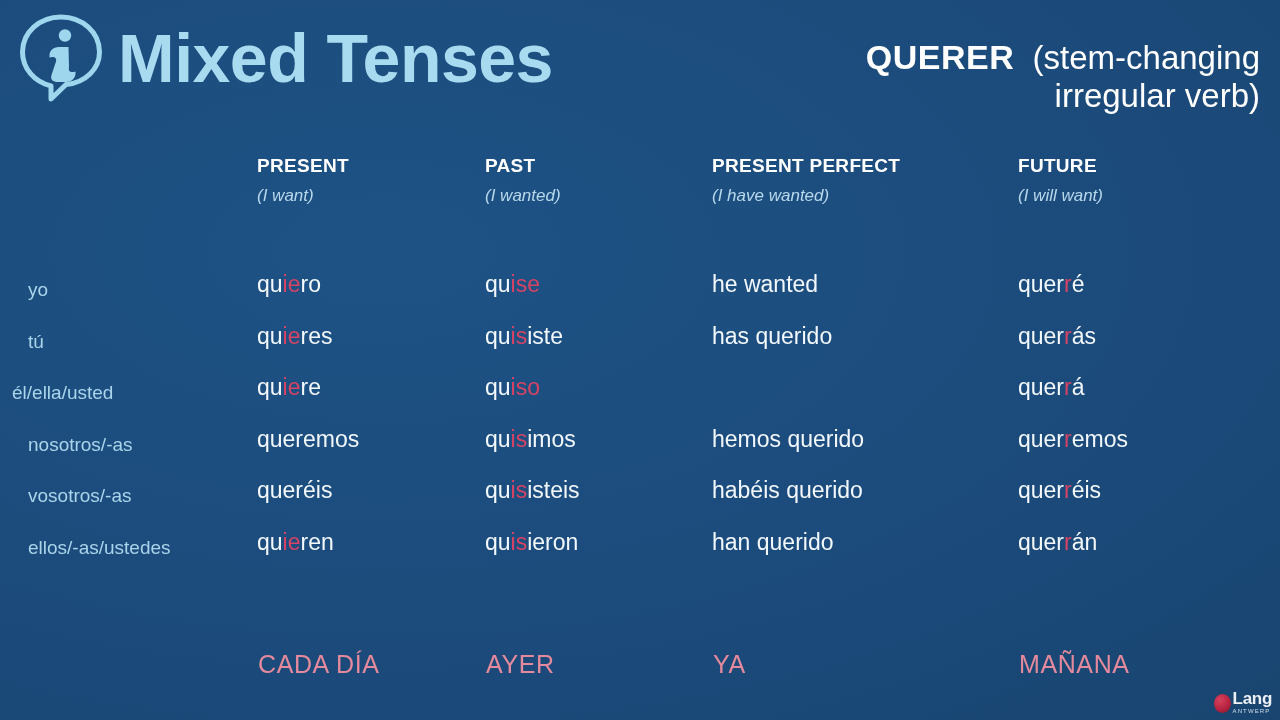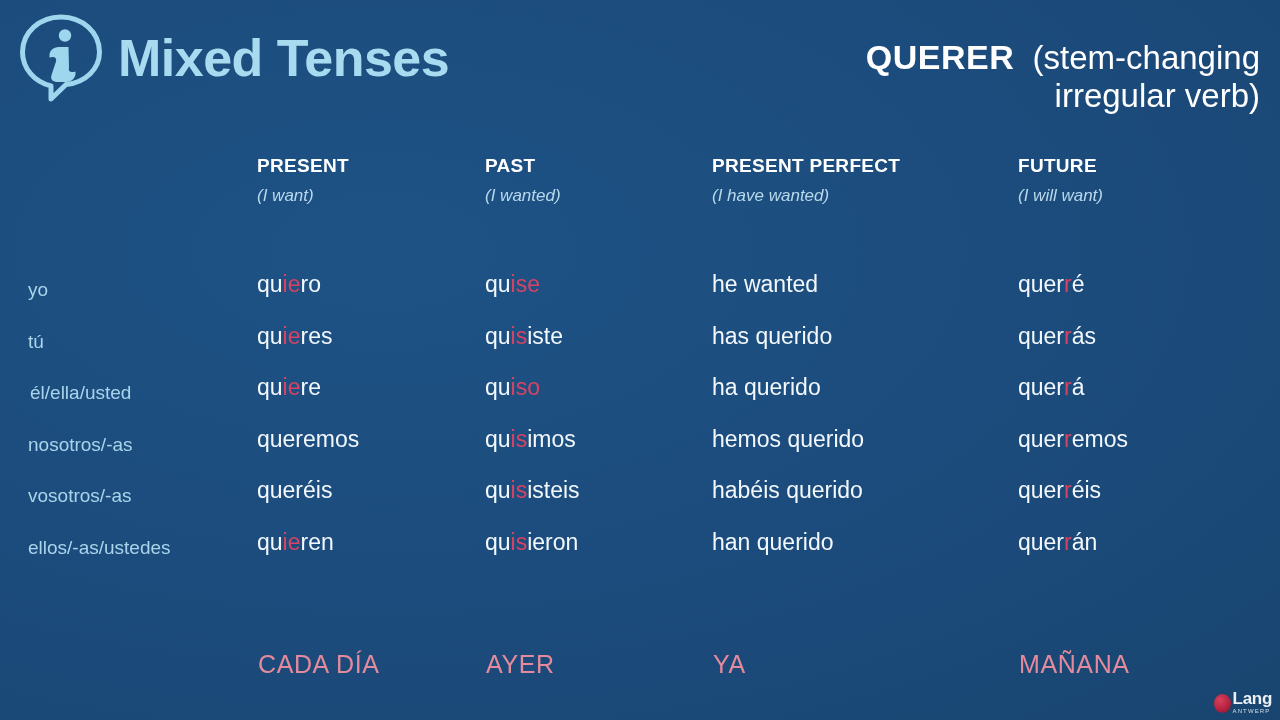--- a/index.html
+++ b/index.html
@@ -40,21 +40,21 @@
     gap: 14px;
   }
   .info-icon {
     width: 86px;
     height: 92px;
     flex: 0 0 auto;
   }
   .info-icon svg { display:block; width: 86px; height: 92px; }
 
   .brand-title {
-    font-size: 52px;
+    font-size: 68px;
     font-weight: bold;
     color: #a9dbf0;
     letter-spacing: -0.5px;
     line-height: 1;
     white-space: nowrap;
   }
 
   .verb-block {
     position: absolute;
     left: 660px;
@@ -243,24 +243,23 @@
           <div class="cell" style="left: 1018px;"><span>quer</span><span class="hl">r</span><span>é</span></div>
         </div>
         <div class="row">
           <div class="cell pronoun" style="left: 28px;">tú</div>
           <div class="cell" style="left: 257px;"><span>qu</span><span class="hl">ie</span><span>res</span></div>
           <div class="cell" style="left: 485px;"><span>qu</span><span class="hl">is</span><span>iste</span></div>
           <div class="cell" style="left: 712px;"><span>has querido</span></div>
           <div class="cell" style="left: 1018px;"><span>quer</span><span class="hl">r</span><span>ás</span></div>
         </div>
         <div class="row">
-          <div class="cell pronoun" style="left: 30px; text-align: center;">él/ella/usted</div>
+          <div class="cell pronoun" style="left: 12px; text-align: center;">él/ella/usted</div>
           <div class="cell" style="left: 257px;"><span>qu</span><span class="hl">ie</span><span>re</span></div>
           <div class="cell" style="left: 485px;"><span>qu</span><span class="hl">iso</span></div>
-          <div class="cell" style="left: 712px;"><span>ha querido</span></div>
           <div class="cell" style="left: 1018px;"><span>quer</span><span class="hl">r</span><span>á</span></div>
         </div>
         <div class="row">
           <div class="cell pronoun" style="left: 28px;">nosotros/-as</div>
           <div class="cell" style="left: 257px;"><span>queremos</span></div>
           <div class="cell" style="left: 485px;"><span>qu</span><span class="hl">is</span><span>imos</span></div>
           <div class="cell" style="left: 712px;"><span>hemos querido</span></div>
           <div class="cell" style="left: 1018px;"><span>quer</span><span class="hl">r</span><span>emos</span></div>
         </div>
         <div class="row">

